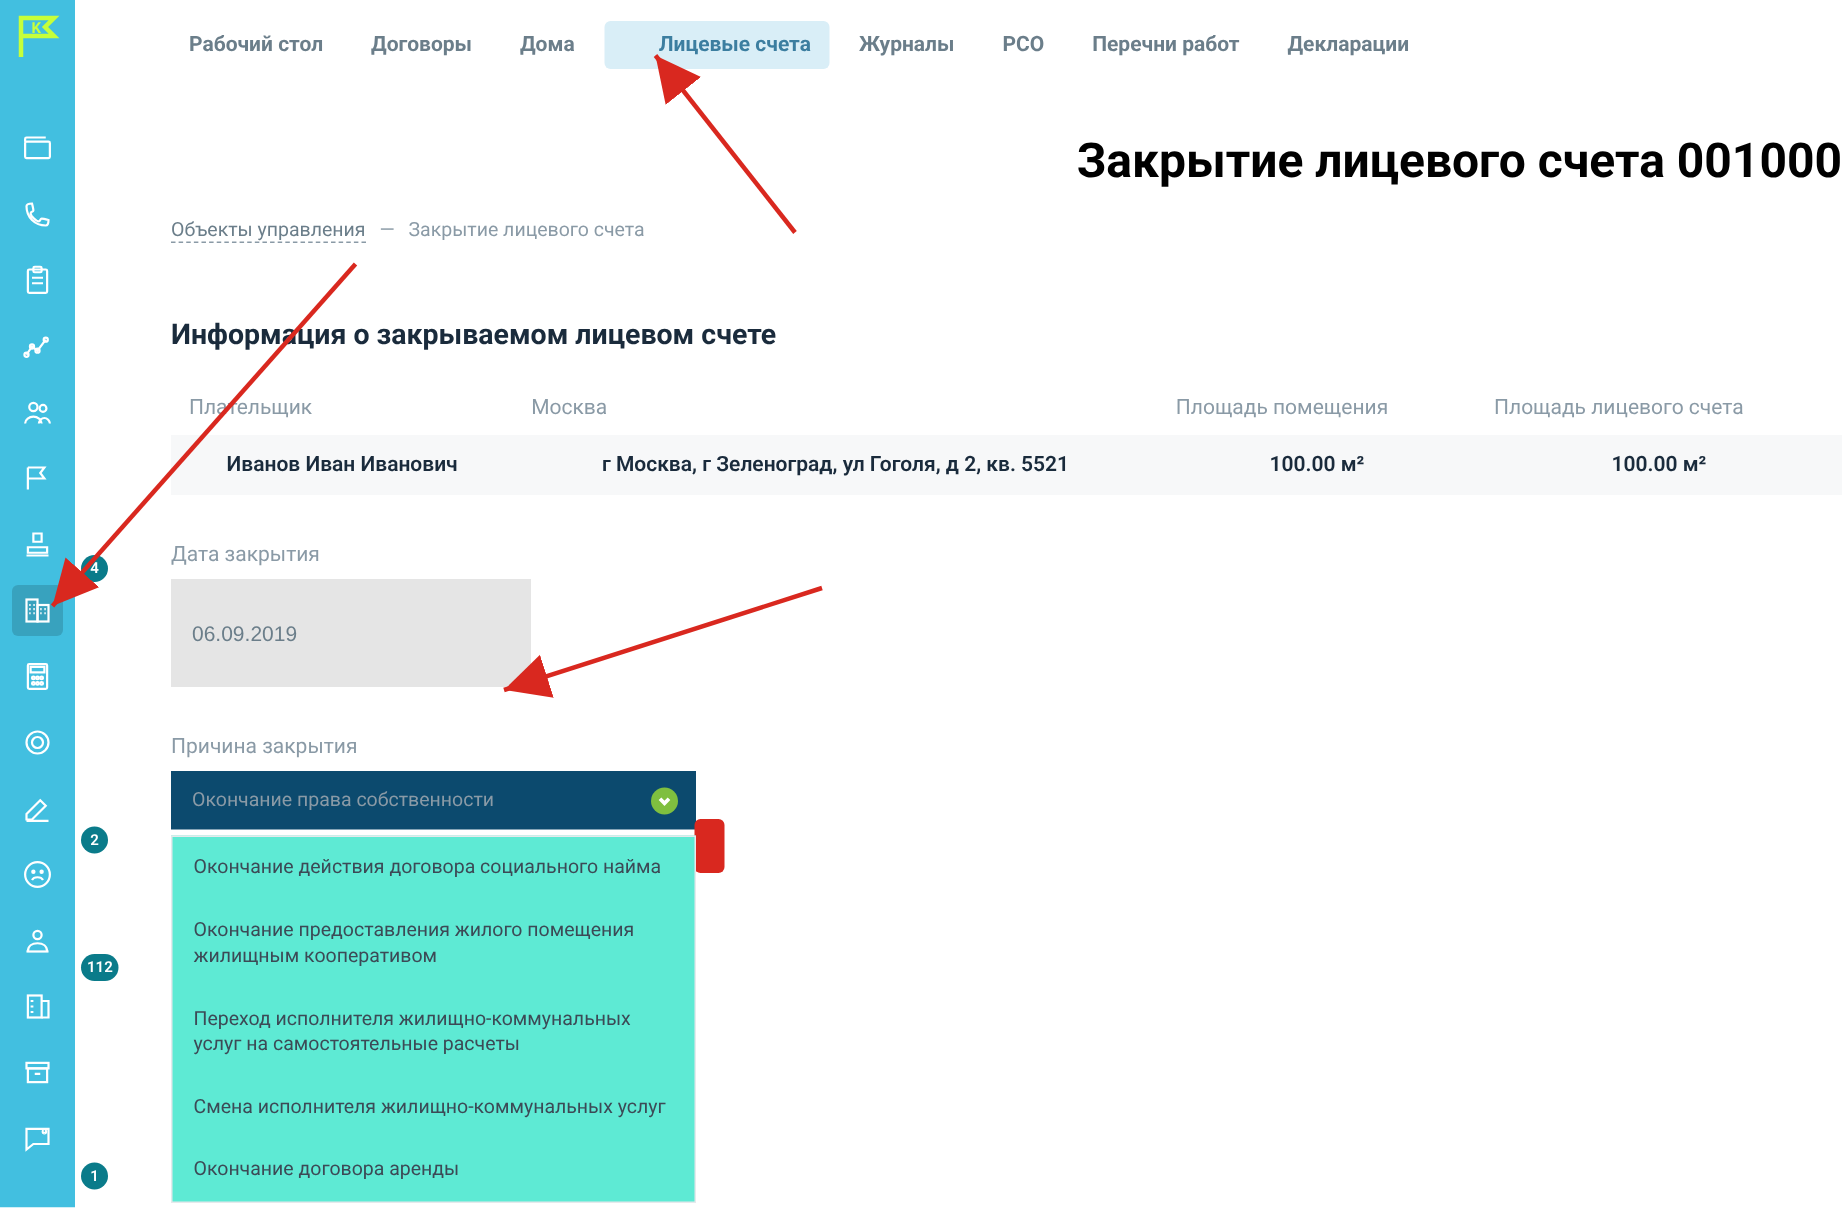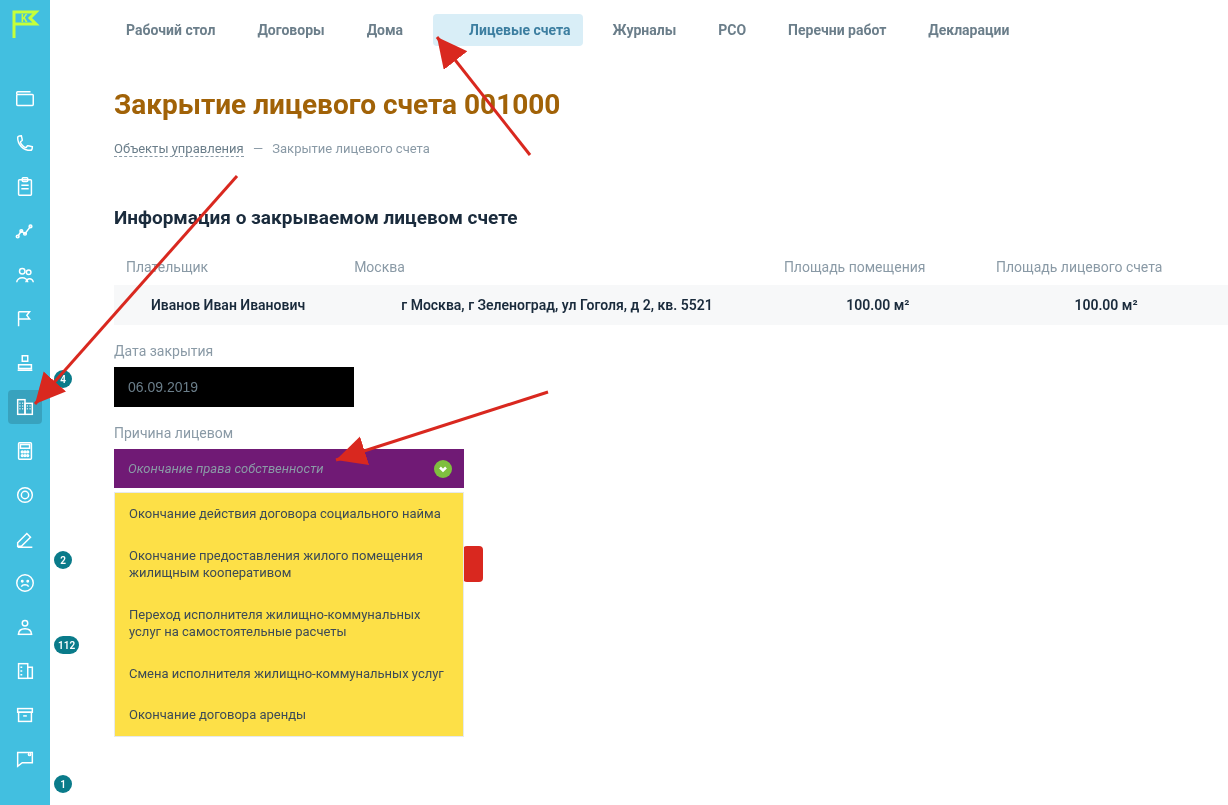--- a/index.html
+++ b/index.html
@@ -59,40 +59,41 @@
   }
   .content {
     flex: 1;
     padding: 0 0 0 34px;
     overflow: hidden;
   }
   .topnav {
     display: flex;
     align-items: center;
     padding: 14px 0 12px 0;
-    gap: 18px;
+    gap: 8px;
   }
   .topnav a {
     color: #6b7e8a;
     font-size: 14px;
     font-weight: 700;
     padding: 8px 12px;
     border-radius: 4px;
     text-decoration: none;
   }
   .topnav a.active {
     background: #d9eef7;
     color: #3c7ea0;
     padding-left: 36px;
   }
   .page-title {
-    font-size: 28px;
+    font-size: 32px;
     font-weight: 700;
-    color: #a16207;
+    color: #000000;
     margin-top: 30px;
+    text-align: right;
   }
   .breadcrumb {
     margin-top: 20px;
     font-size: 13px;
     color: #8a9aa6;
   }
   .breadcrumb a {
     color: #6b7e8a;
     text-decoration: none;
     border-bottom: 1px dashed #8a9aa6;
@@ -116,64 +117,63 @@
     color: #8a9aa6;
     padding: 10px 12px;
   }
   table.info td {
     padding: 12px 12px;
     background: #f7f8f9;
     color: #1a2b3c;
     font-weight: 600;
     text-align: center;
   }
-  .form-group { margin-top: 18px; }
+  .form-group { margin-top: 32px; }
   .form-label {
     font-size: 14px;
     color: #8a9aa6;
     margin-bottom: 8px;
     display: block;
   }
   .date-input {
-    background: #000000;
+    background: #e5e5e5;
     border: none;
-    padding: 12px 14px;
+    padding: 28px 14px;
     width: 240px;
     font-size: 14px;
     color: #6b7e8a;
   }
   .select-wrap {
     position: relative;
     width: 350px;
   }
   .select-display {
-    background: #701a75;
+    background: #0c4a6e;
     padding: 12px 40px 12px 14px;
     font-size: 13px;
     color: #8a9aa6;
     position: relative;
-    font-style: italic;
   }
   .select-display .chev {
     position: absolute;
     right: 12px;
     top: 50%;
     transform: translateY(-50%);
     width: 18px; height: 18px;
     background: #7fbf3f;
     border-radius: 50%;
     display: flex; align-items:center; justify-content:center;
   }
   .select-display .chev svg { width:10px; height:10px; stroke:#fff; fill:none; stroke-width:2.5; }
   .dropdown {
     position: absolute;
     top: 100%;
     left: 0;
     right: 0;
-    background: #fde047;
+    background: #5eead4;
     border: 1px solid #e6e9ec;
     margin-top: 4px;
     max-height: 250px;
     overflow-y: auto;
     z-index: 100;
   }
   .dropdown::-webkit-scrollbar { width: 8px; }
   .dropdown::-webkit-scrollbar-thumb { background:#c3ccd3; border-radius:4px; }
   .dropdown-item {
     padding: 12px 14px;
@@ -368,21 +368,21 @@
           </tr>
         </tbody>
     </table>
 
     <div class="form-group">
       <label class="form-label">Дата закрытия</label>
       <input class="date-input" readonly="" value="06.09.2019" style="">
     </div>
 
     <div class="form-group">
-      <label class="form-label">Причина лицевом</label>
+      <label class="form-label">Причина закрытия</label>
       <div class="select-wrap">
         <div class="select-display">
           <span>Окончание права собственности</span>
           <span class="chev">
               <svg viewBox="0 0 10 10">
                 <path d="M2 3.5 L5 6.5 L8 3.5"></path>
               </svg>
             </span>
         </div>
         <div class="dropdown" id="dropdown">

